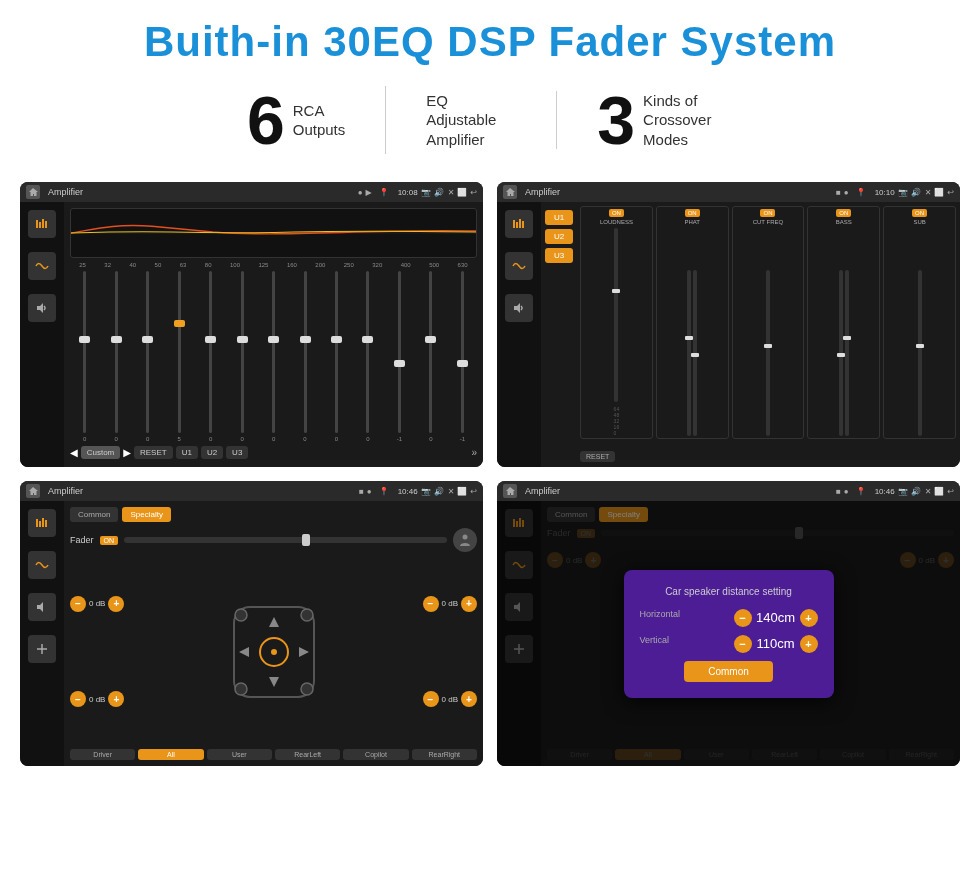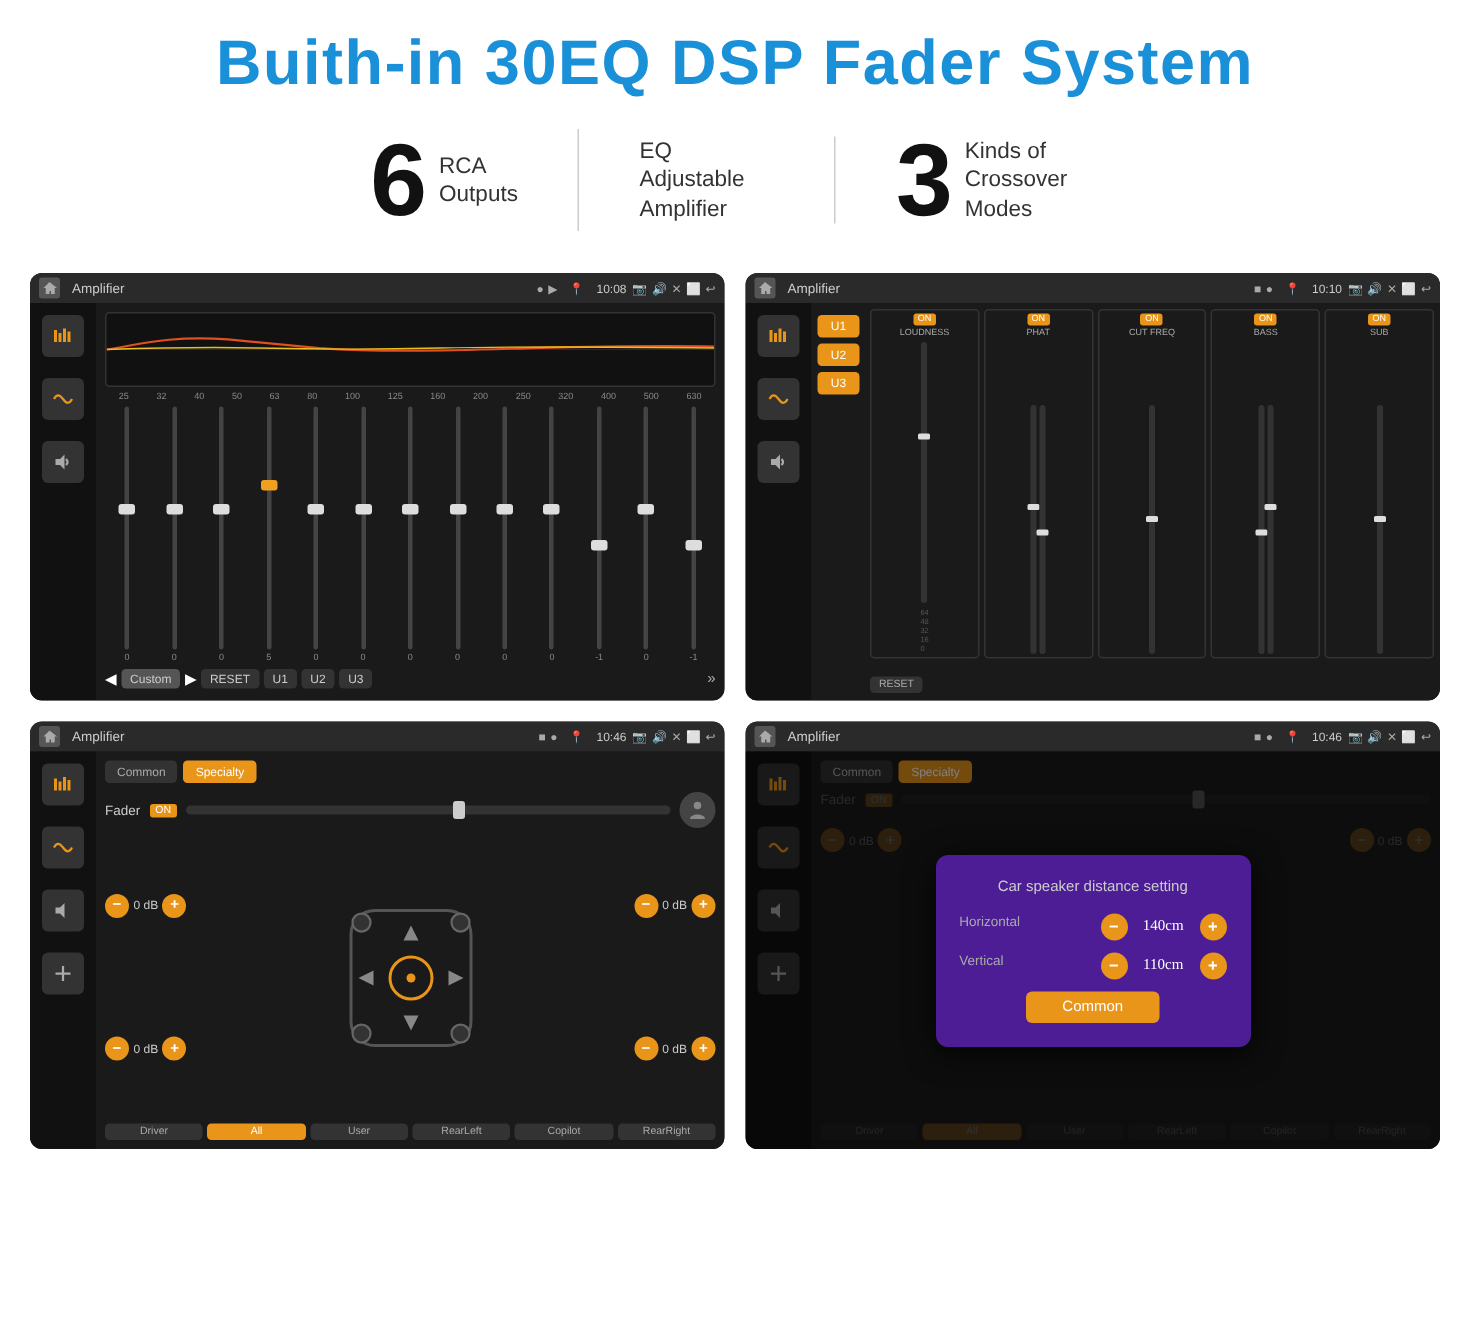--- a/index.html
+++ b/index.html
@@ -425,24 +425,23 @@
     .dlg-minus, .dlg-plus {
       width: 18px; height: 18px;
       background: #e8951a;
       border-radius: 50%;
       display: flex; align-items: center; justify-content: center;
       color: #fff; font-size: 11px; font-weight: bold;
       cursor: pointer;
     }
     .dlg-val {
       color: #fff;
-      font-size: 10px;
+      font-size: 13px;
       min-width: 40px;
       text-align: center;
-      font-family: Liberation Serif, serif;
     }
     .dialog-confirm-btn {
       background: #e8951a;
       color: #fff;
       border: none;
       border-radius: 4px;
       padding: 5px 24px;
       font-size: 10px;
       cursor: pointer;
       display: block;

